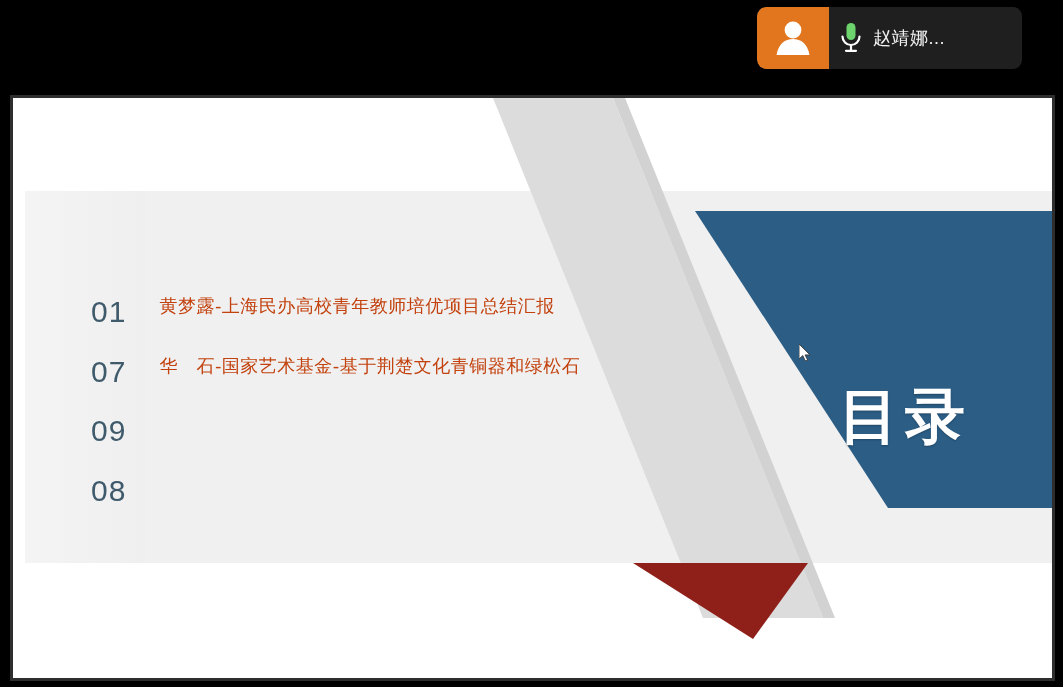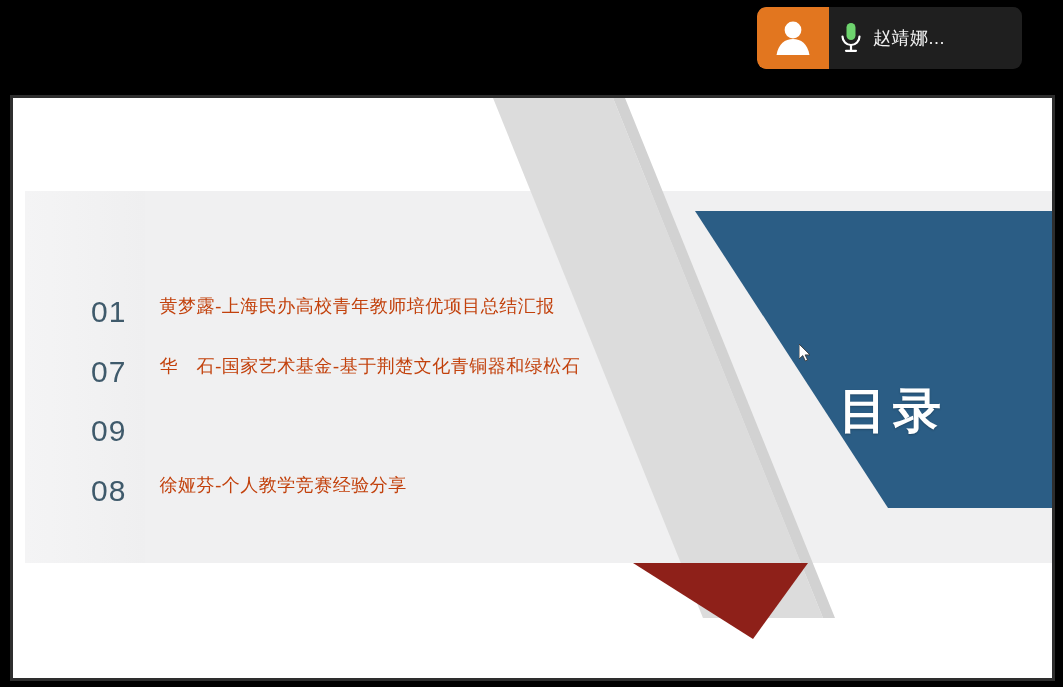--- a/index.html
+++ b/index.html
@@ -82,21 +82,21 @@
   .agenda-text{
     font-size:18px;color:#c2410c;line-height:1.22;letter-spacing:.5px;
     font-family:"DejaVu Sans","Liberation Sans",sans-serif;
     margin-left:20px;
   }
   .agenda-text.two-line{ text-indent:0; }
   .agenda-text .l2{ display:block; padding-left:48px; }
 
   #slide-title{
     position:absolute;left:826px;top:288px;
-    color:#ffffff;font-size:48px;font-weight:700;letter-spacing:6px;
+    color:#ffffff;font-size:60px;font-weight:700;letter-spacing:6px;
     line-height:1;font-family:"DejaVu Sans","Liberation Sans",sans-serif;
     text-shadow:0 1px 2px rgba(0,0,0,.25);
   }
 
   
   #mouse-cursor{
     position:absolute;left:786px;top:246px;width:14px;height:18px;
     pointer-events:none;
   }
 </style>
@@ -160,21 +160,20 @@
             <span>华　石-国家艺术基金-基于荆楚文化青铜器和绿松石</span>
           </span>
         </div>
 
         <div class="agenda-item">
           <span class="agenda-num">09</span>
         </div>
 
         <div class="agenda-item">
           <span class="agenda-num">08</span>
-          <span class="agenda-text">徐娅芬-个人教学竞赛经验分享</span>
         </div>
       </div>
 
       <div id="slide-title">目录</div>
 
       <svg id="mouse-cursor" viewBox="0 0 14 18">
         <polygon points="0,0 0,15 3.8,11.6 6.3,17 8.6,16 6.1,10.9 11,10.9" fill="#ffffff" stroke="#3a3a3a" stroke-width="0.9"></polygon>
       </svg>
 
     </div>

